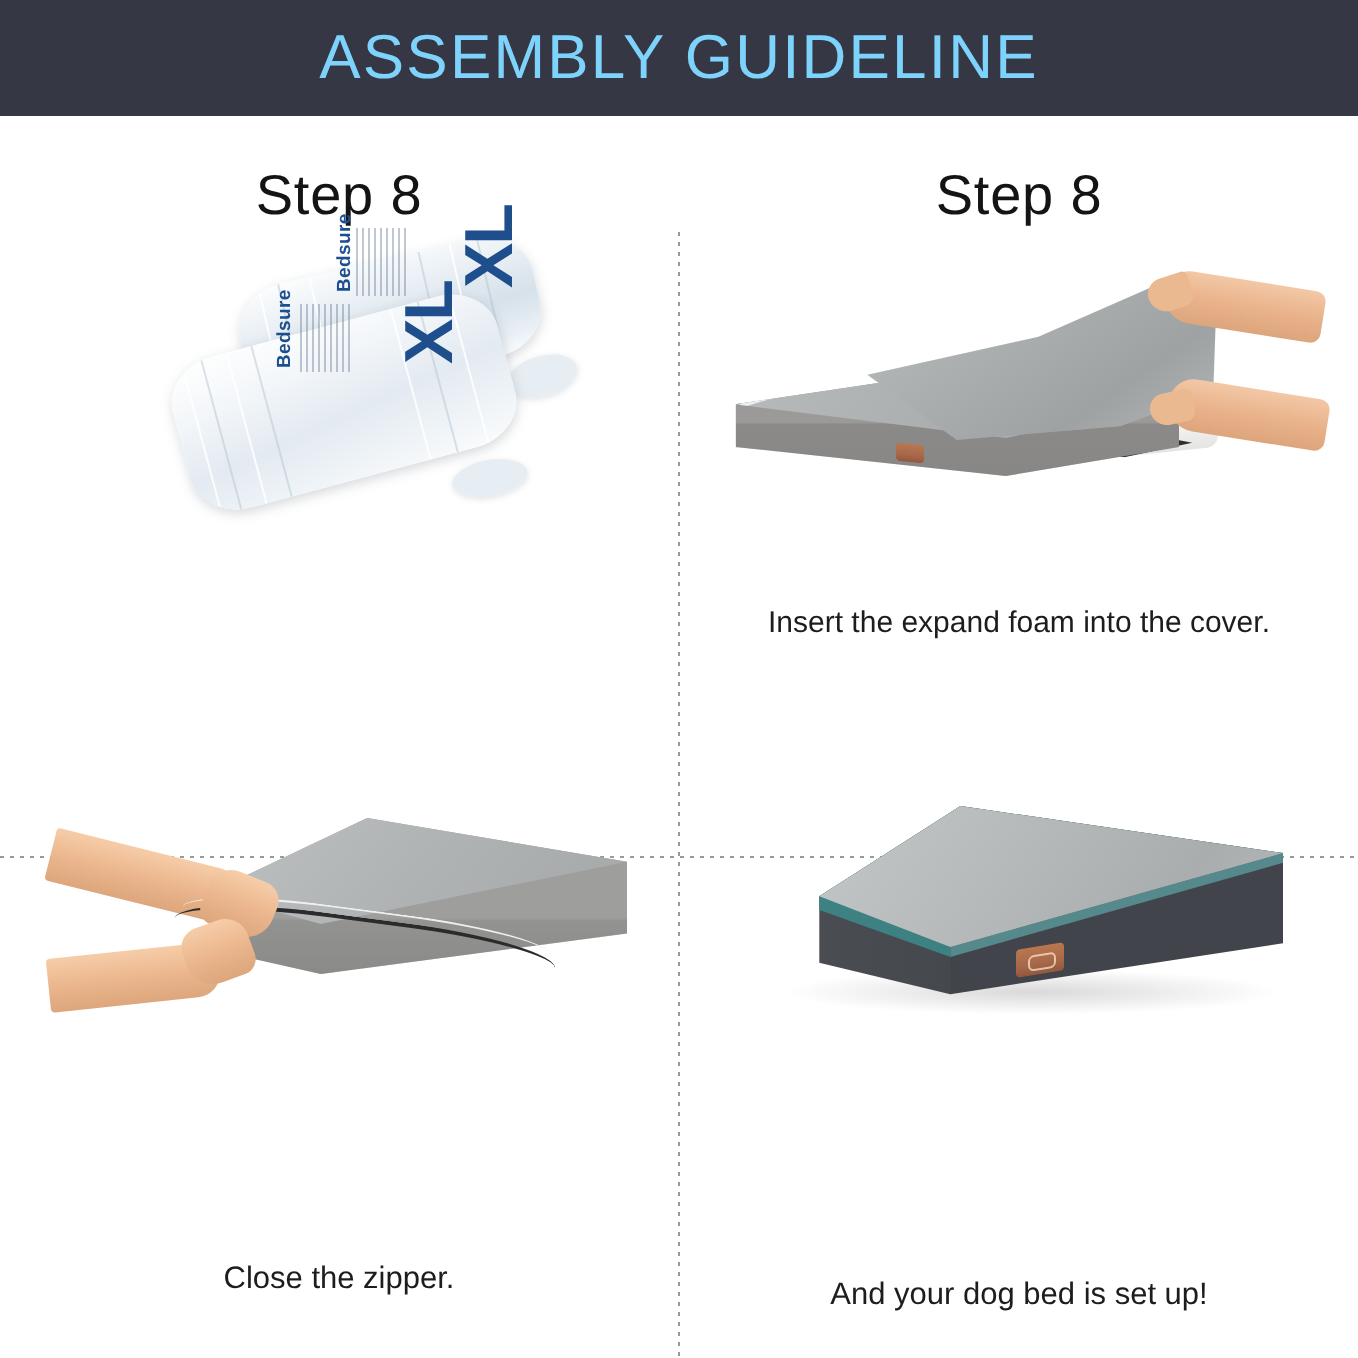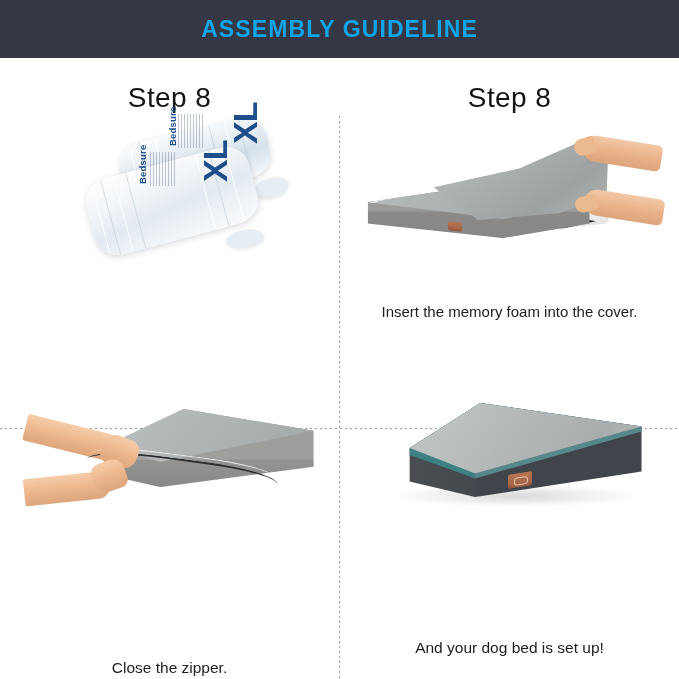--- a/index.html
+++ b/index.html
@@ -19,23 +19,23 @@
   .header {
     width: 679px;
     height: 58px;
     background: #363744;
     display: flex;
     align-items: center;
     justify-content: center;
     box-sizing: border-box;
   }
   .header-title {
-    color: #0ea5e9;
-    font-size: 23px;
-    font-weight: bold;
+    color: #7dd3fc;
+    font-size: 31px;
+    font-weight: normal;
     letter-spacing: 1.1px;
     font-family: "Liberation Sans", sans-serif;
     white-space: nowrap;
   }
 
   
   .grid {
     position: relative;
     width: 679px;
     height: 621px;
@@ -88,21 +88,21 @@
   .caption {
     font-size: 15.5px;
     color: #1d1d1d;
     text-align: center;
     line-height: 1.42;
     font-family: "Liberation Sans", sans-serif;
     width: 300px;
   }
   .cap-1 { margin-bottom: 26px; }
   .cap-2 { margin-bottom: 48px; font-size: 15px; }
-  .cap-3 { margin-bottom: 0; }
+  .cap-3 { margin-bottom: 28px; }
   .cap-4 { margin-bottom: 20px; }
   .caption .l2 { display: block; }
 
   
   .bags { position: absolute; left: 38px; top: 12px; width: 230px; height: 140px; }
   .bag {
     position: absolute;
     border-radius: 26px / 22px;
     background: linear-gradient(170deg,#ffffff 0%,#f4f7fa 26%,#e3eaf1 56%,#eef3f7 78%,#fbfcfd 100%);
     box-shadow: 0 2px 6px rgba(120,130,140,0.30);
@@ -395,21 +395,21 @@
         <div class="s2-flap"></div>
 
         <div class="hand hand-s2a"></div>
         <div class="hand-s2a-fing"></div>
         <div class="hand hand-s2b"></div>
         <div class="hand-s2b-fing"></div>
 
       </div>
     </div>
     <div class="caption cap-2">
-      <span>Insert the memory foam into the cover.</span>
+      <span>Insert the expand foam into the cover.</span>
     </div>
   </div>
 
   <div class="cell cell-3">
     <div class="art">
       <div class="s3-wrap">
 
         <div class="arm arm-s3a"></div>
         <div class="arm arm-s3b"></div>
 

